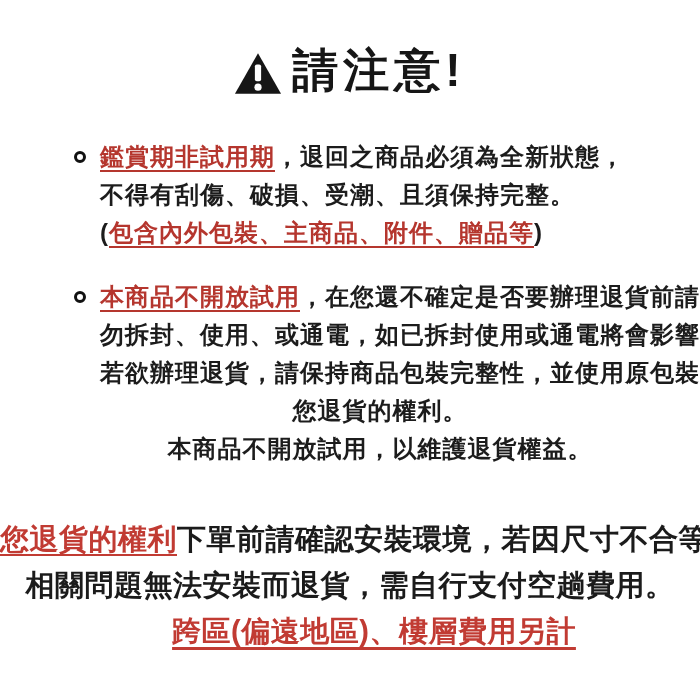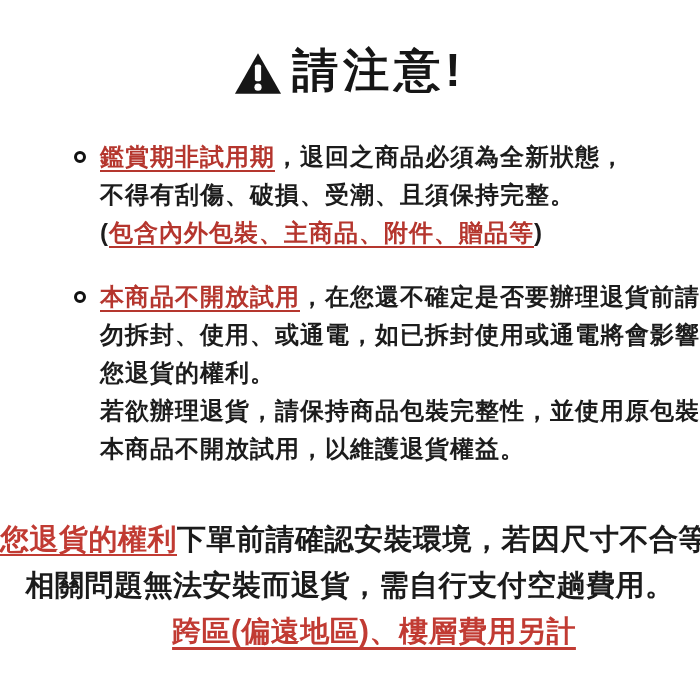--- a/index.html
+++ b/index.html
@@ -49,20 +49,21 @@
     padding: 0 40px 0 89px;
     font-size: 24px;
     line-height: 38px;
     letter-spacing: 1px;
   }
   ul.notice li {
     position: relative;
   }
   ul.notice li + li {
     margin-top: 26px;
+    text-align: center;
   }
   .bullet-dot {
     position: absolute;
     left: -26px;
     top: 13px;
     width: 6px;
     height: 6px;
     border: 3.5px solid #111111;
     border-radius: 50%;
     background: #ffffff;
@@ -119,22 +120,22 @@
       <span class="bullet-dot"></span>
       <div class="line"><span class="red-u">鑑賞期非試用期</span><span>，退回之商品必須為全新狀態，</span></div>
       <div class="line"><span>不得有刮傷、破損、受潮、且須保持完整。</span></div>
       <div class="line"><span>(</span><span class="red-u">包含內外包裝、主商品、附件、贈品等</span><span>)</span></div>
     </li>
 
     <li>
       <span class="bullet-dot"></span>
       <div class="line"><span class="red-u">本商品不開放試用</span><span>，在您還不確定是否要辦理退貨前請</span></div>
       <div class="line"><span>勿拆封、使用、或通電，如已拆封使用或通電將會影響</span></div>
+      <div class="line"><span>若欲辦理退貨，請保持商品包裝完整性，並使用原包裝</span></div>
       <div class="line"><span>您退貨的權利。</span></div>
-      <div class="line"><span>若欲辦理退貨，請保持商品包裝完整性，並使用原包裝</span></div>
       <div class="line"><span>本商品不開放試用，以維護退貨權益。</span></div>
     </li>
 
   </ul>
 
   <div class="footer">
     <div class="line"><span class="red-u">您退貨的權利</span><span>下單前請確認安裝環境，若因尺寸不合等</span></div>
     <div class="line"><span>相關問題無法安裝而退貨，需自行支付空趟費用。</span></div>
     <div class="line footer-line3"><span>跨區(偏遠地區)、樓層費用另計</span></div>
   </div>

